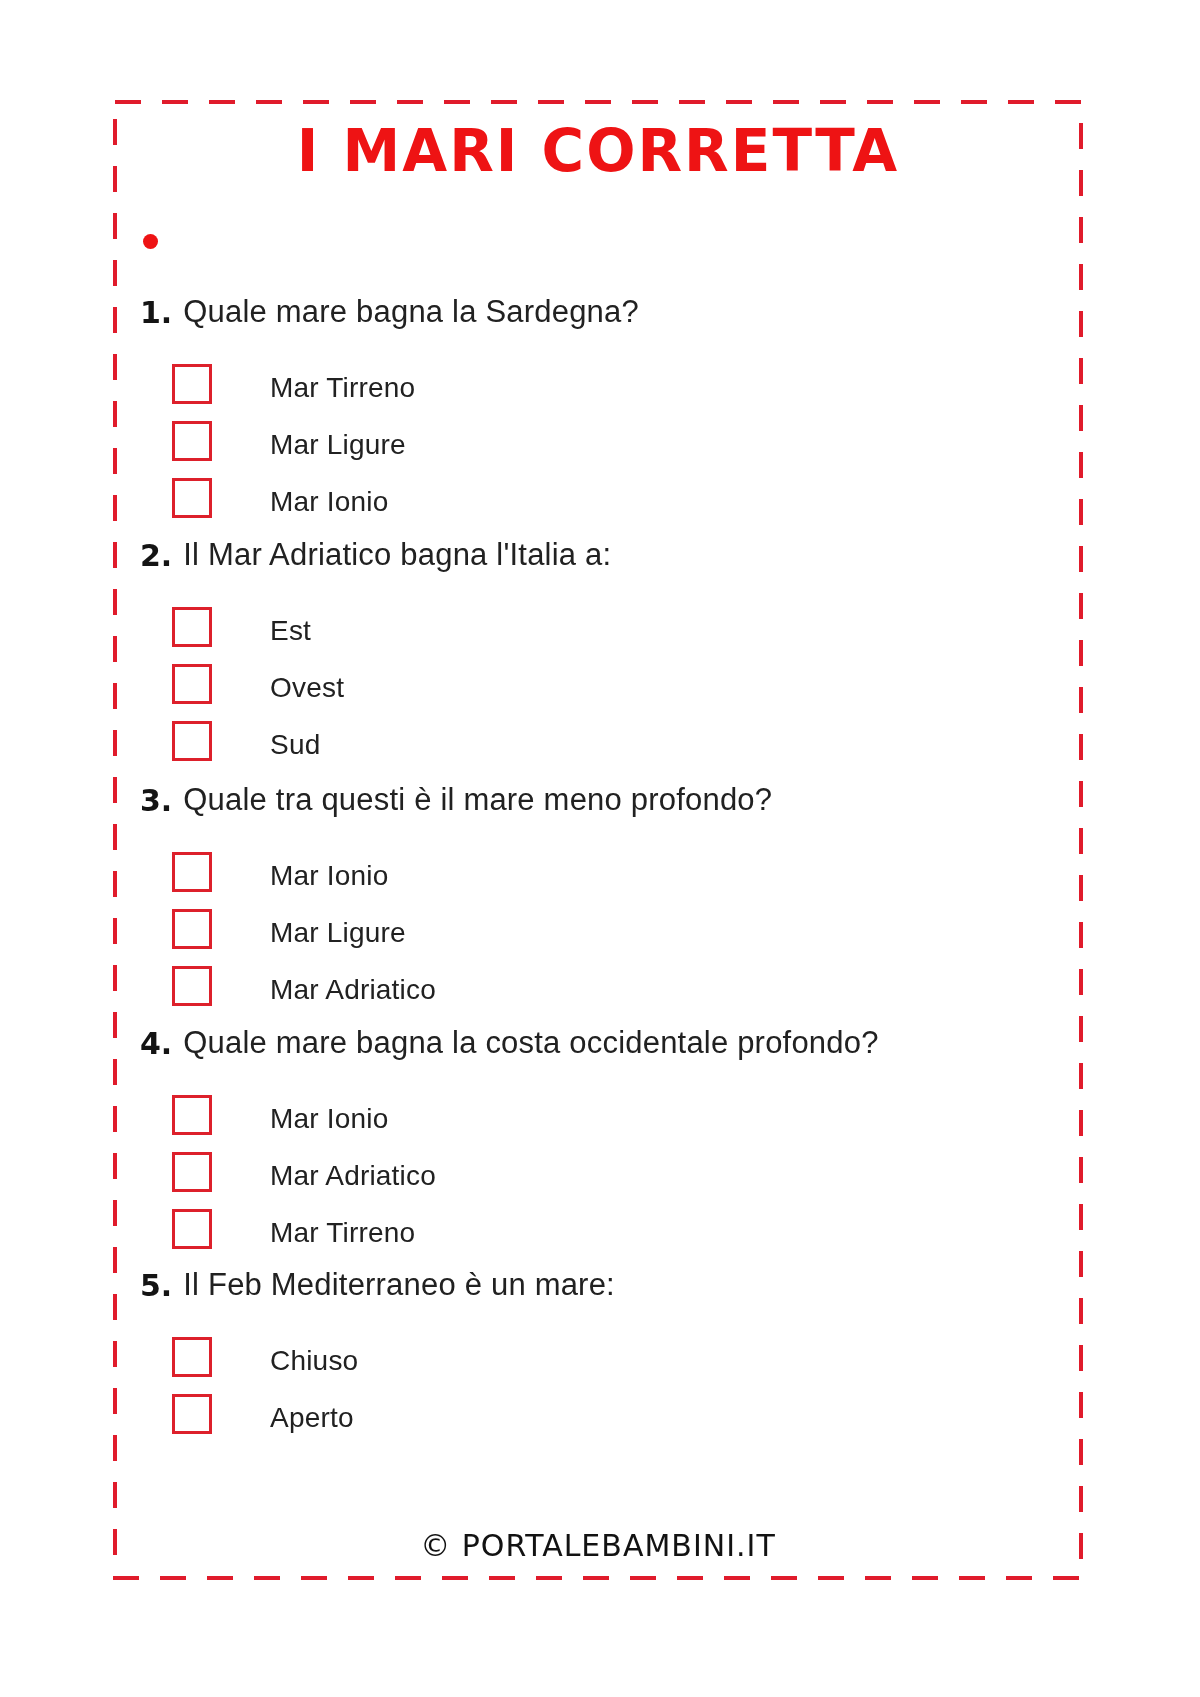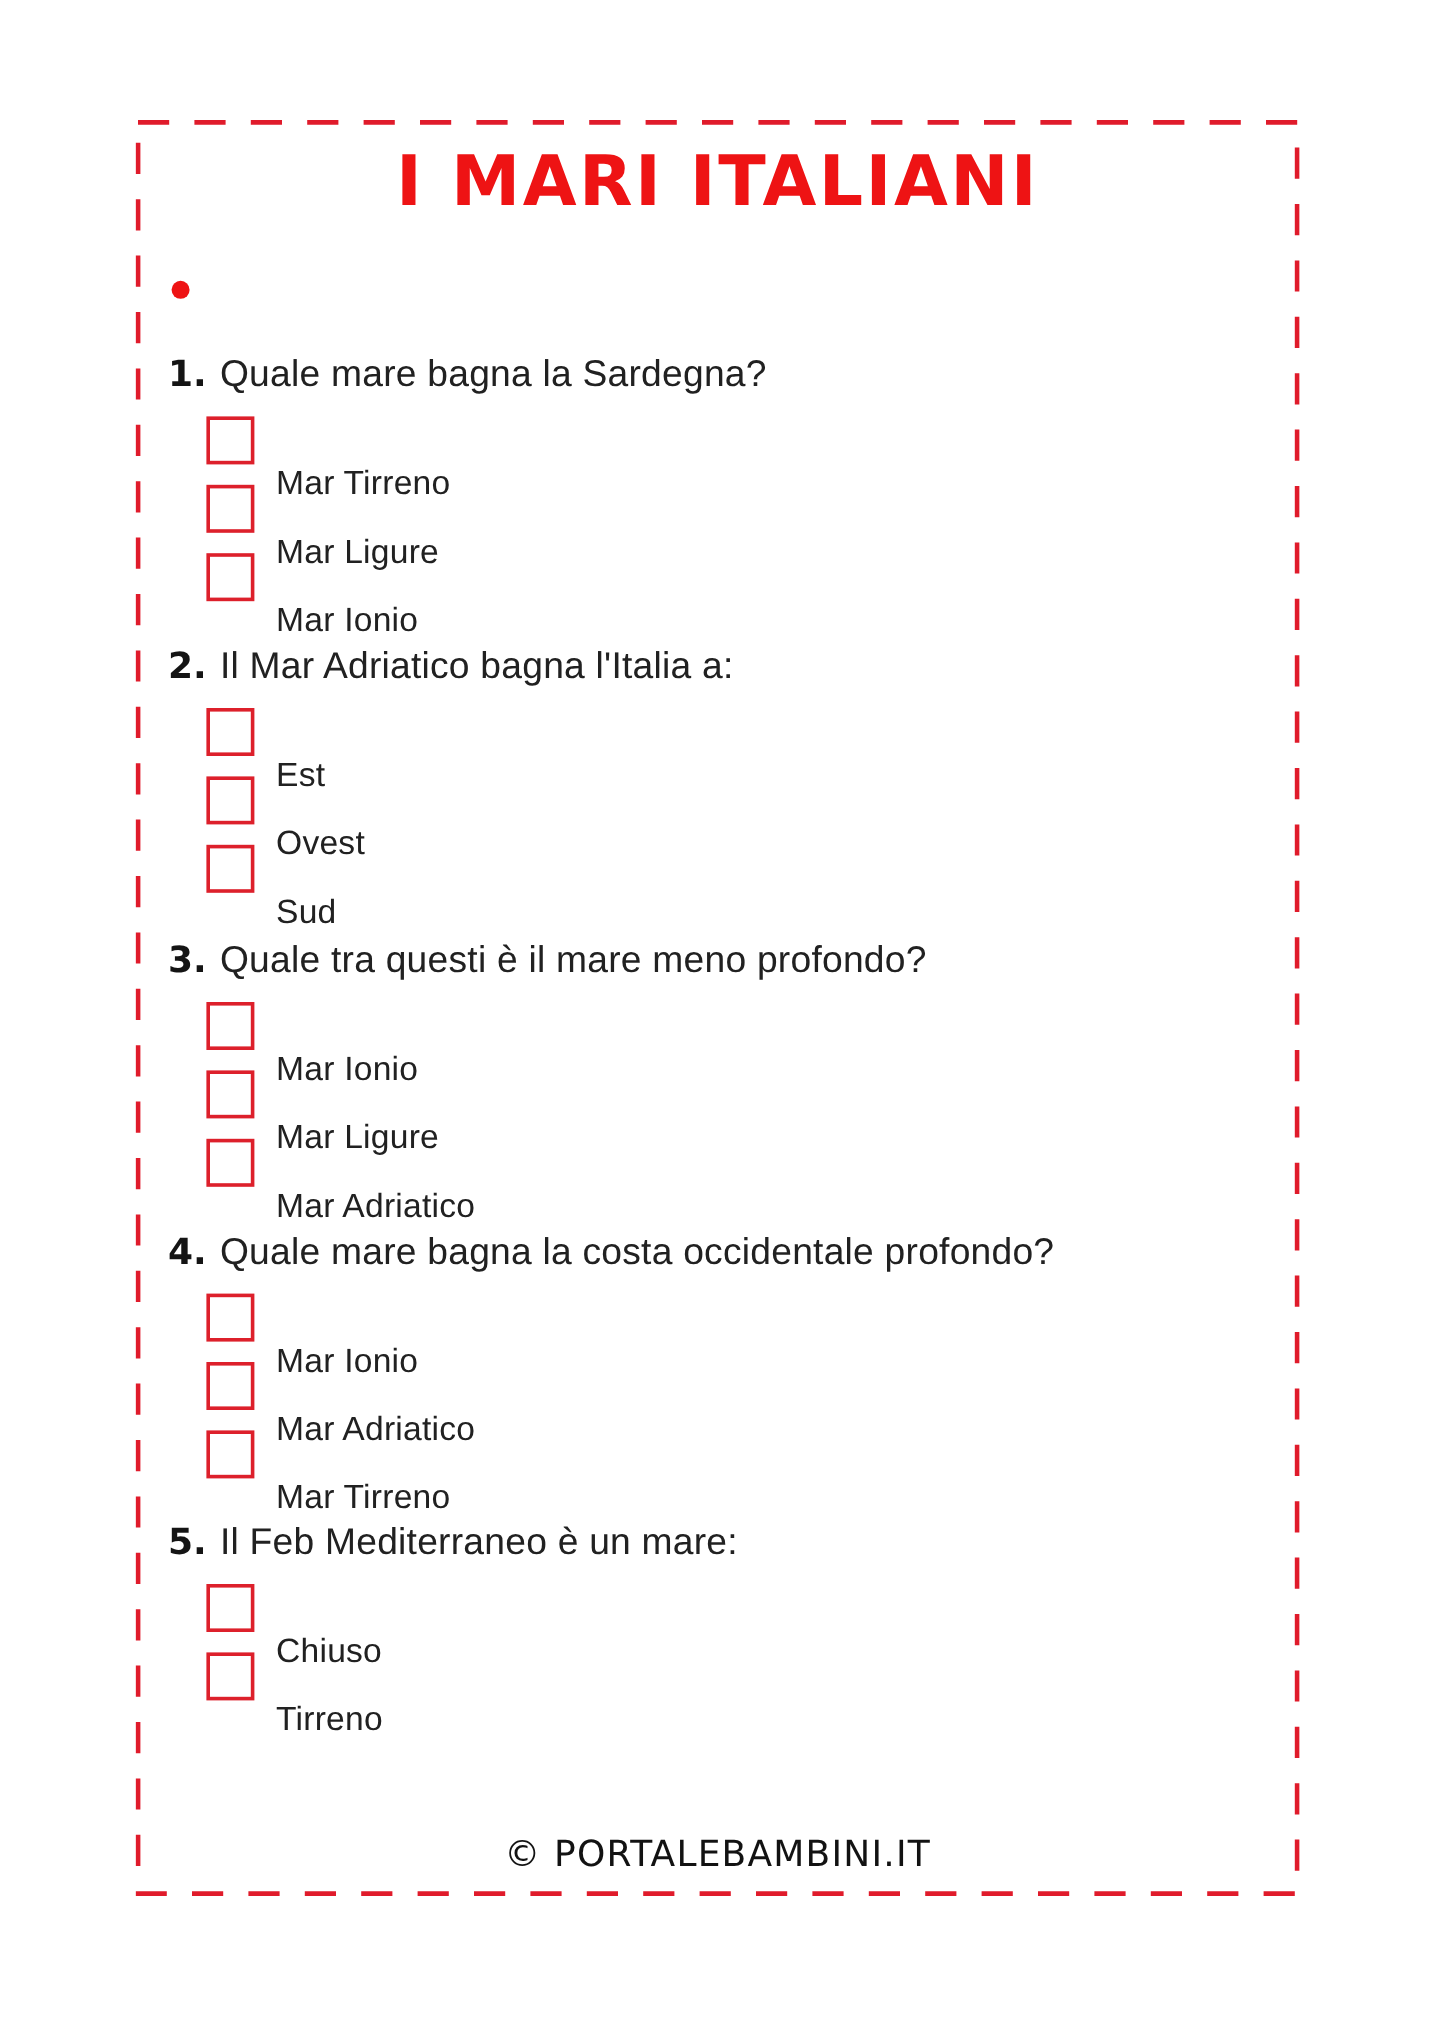--- a/index.html
+++ b/index.html
@@ -104,23 +104,22 @@
   .q-text {
     font-size: 31px;
     letter-spacing: 0.2px;
     white-space: nowrap;
     text-align: center;
   }
   .options { margin-top: 15px; }
   .opt {
     height: 57px;
     display: flex;
-    align-items: flex-start;
+    align-items: flex-end;
     padding-left: 59px;
-    flex-direction: column;
   }
   .checkbox {
     width: 40px;
     height: 40px;
     border: 3px solid var(--checkbox-red);
     background: #ffffff;
     flex: none;
     cursor: pointer;
   }
   .opt-label {
@@ -147,21 +146,21 @@
 <body>
 
 <div class="page">
 
   <svg class="border-svg" width="970" height="1480" viewBox="0 0 970 1480">
     <rect x="2" y="2" width="966" height="1476"></rect>
   </svg>
 
   <div class="content">
 
-    <h1 class="title">I MARI ITALIANI</h1>
+    <h1 class="title">I MARI CORRETTA</h1>
 
     <div class="subtitle">
       <span class="bullet"></span>
     </div>
 
     <section class="question q1">
       <div class="q-line">
         <span class="q-num">1.</span>
         <span class="q-text">Quale mare bagna la Sardegna?</span>
       </div>
@@ -249,21 +248,21 @@
         <span class="q-num">5.</span>
         <span class="q-text">Il Feb Mediterraneo è un mare:</span>
       </div>
       <div class="options">
         <div class="opt">
           <span class="checkbox"></span>
           <span class="opt-label">Chiuso</span>
         </div>
         <div class="opt">
           <span class="checkbox"></span>
-          <span class="opt-label">Tirreno</span>
+          <span class="opt-label">Aperto</span>
         </div>
       </div>
     </section>
 
     <div class="footer">© PORTALEBAMBINI.IT</div>
 
   </div>
 </div>
 
 </body></html>

